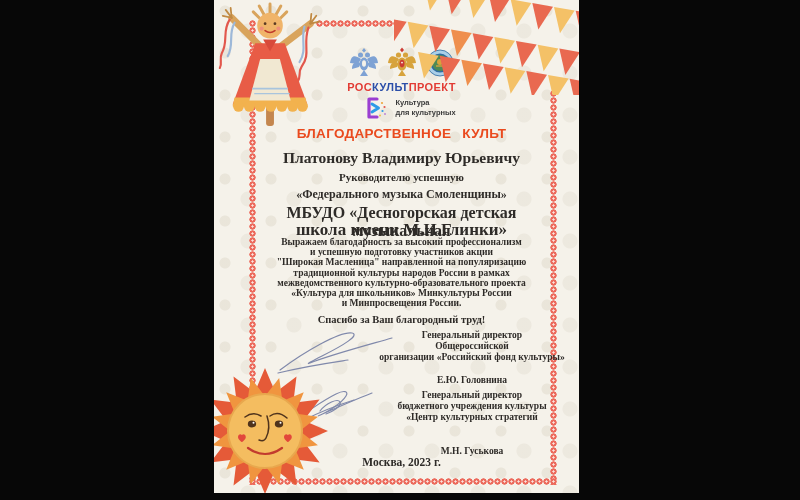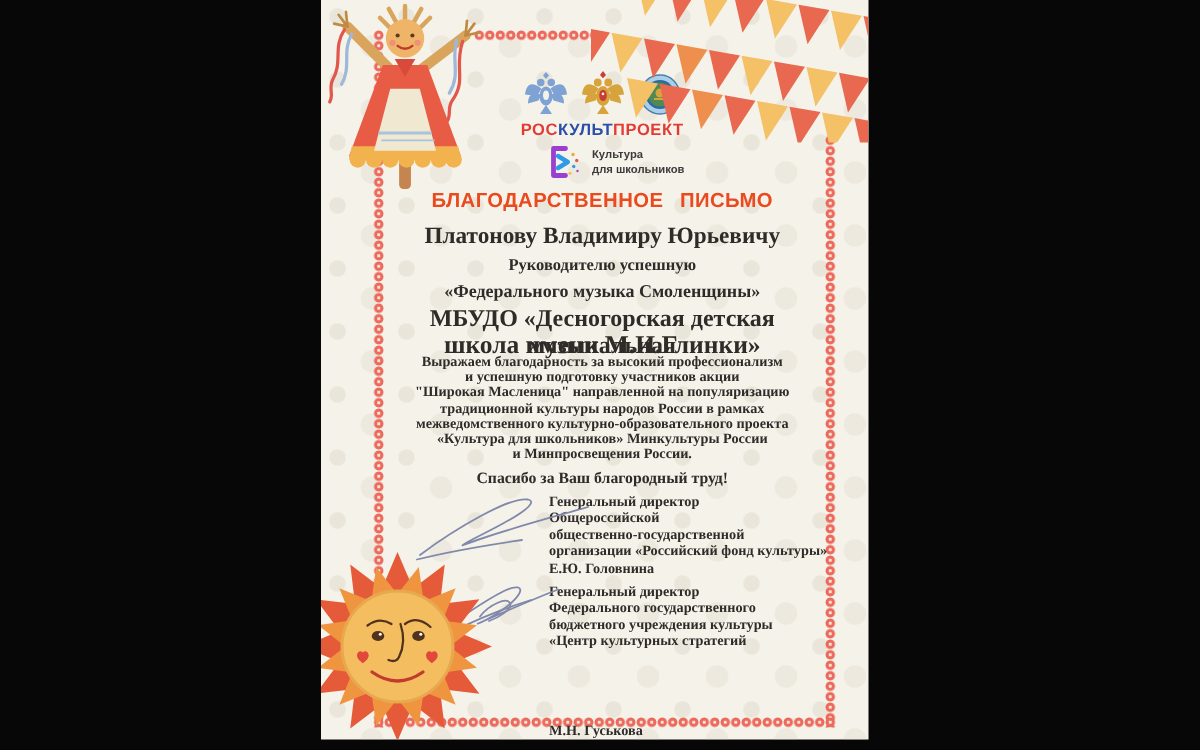--- a/index.html
+++ b/index.html
@@ -11,21 +11,21 @@
            background-image:
              radial-gradient(circle at 11px 11px, rgba(208,200,182,.30) 5px, rgba(208,200,182,0) 6px),
              radial-gradient(circle at 34px 31px, rgba(208,200,182,.22) 7px, rgba(208,200,182,0) 8px);
            background-size:46px 42px; overflow:hidden; }
   .chain { position:absolute; z-index:1;
            background-image: radial-gradient(circle at 3.5px 3.5px, #fbe3dc 0 0.9px, #ec6a5c 1.3px 2.9px, rgba(0,0,0,0) 3.4px);
            background-size:7px 7px; }
   .chain-h { height:7px; }
   .chain-v { width:7px; }
   .txt { position:absolute; left:40px; right:30px; text-align:center; color:#2e2b28; z-index:2; }
-  .sigblock { position:absolute; left:152px; width:212px; color:#2e2b28; z-index:2; }
+  .sigblock { position:absolute; left:152px; width:212px; text-align:center; color:#2e2b28; z-index:2; }
   .title { font-family:"Liberation Sans","DejaVu Sans",sans-serif; font-weight:bold;
            font-size:13.5px; letter-spacing:.3px; word-spacing:7px; color:#ea4a1e; }
   .bold  { font-weight:bold; }
   .art   { position:absolute; z-index:3; }
   .sig   { position:absolute; z-index:2; }
   .emblems { position:absolute; left:40px; right:30px; top:45px; display:flex;
              justify-content:center; align-items:flex-end; gap:8px; z-index:2; }
   .roskult { position:absolute; left:40px; right:30px; top:81px; text-align:center;
              font-family:"Liberation Sans","DejaVu Sans",sans-serif; font-weight:bold;
              font-size:11px; letter-spacing:.4px; z-index:2; }
@@ -178,25 +178,25 @@
         <path d="M14,4 L6,4 L6,22 L14,22" stroke="#9b3fd1" stroke-width="3.2" fill="none" stroke-linecap="round" stroke-linejoin="round"></path>
         <path d="M9,9 L15.5,13 L9,17" stroke="#2d9be8" stroke-width="3" fill="none" stroke-linecap="round" stroke-linejoin="round"></path>
         <circle cx="19" cy="8" r="1.1" fill="#f0a43c"></circle>
           <circle cx="21.5" cy="12" r="1.1" fill="#e2574c"></circle>
         <circle cx="19.5" cy="16" r="1.1" fill="#2d9be8"></circle>
           <circle cx="17" cy="20.5" r="1" fill="#f0c04c"></circle>
         <circle cx="22" cy="19" r="0.8" fill="#9b3fd1"></circle>
       </svg>
       <div class="ktext">
         <div>Культура</div>
-        <div>для школьников</div>
+        <div>для культурных</div>
       </div>
     </div>
 
-    <div class="txt title" style="top:126px;">БЛАГОДАРСТВЕННОЕ  ПИСЬМО</div>
+    <div class="txt title" style="top:126px;">БЛАГОДАРСТВЕННОЕ  КУЛЬТ</div>
 
     <div class="txt bold" style="top:149px; font-size:15.5px;">Платонову Владимиру Юрьевичу</div>
     <div class="txt bold" style="top:171px; font-size:11px;">Руководителю успешную</div>
     <div class="txt bold" style="top:187px; font-size:12px;">«Федерального музыка Смоленщины»</div>
     <div class="txt bold" style="top:204px; font-size:16px;">МБУДО «Десногорская детская музыкальная</div>
     <div class="txt bold" style="top:220px; font-size:17px;">школа имени М.И.Глинки»</div>
 
     <div class="txt bold" style="top:237px; font-size:9.5px; line-height:10.2px;">
       <div>Выражаем благодарность за высокий профессионализм</div>
       <div>и успешную подготовку участников акции</div>
@@ -204,33 +204,32 @@
       <div>традиционной культуры народов России в рамках</div>
       <div>межведомственного культурно-образовательного проекта</div>
       <div>«Культура для школьников» Минкультуры России</div>
       <div>и Минпросвещения России.</div>
     </div>
     <div class="txt bold" style="top:314px; font-size:10.5px;">Спасибо за Ваш благородный труд!</div>
 
     <div class="sigblock bold" style="top:330px; font-size:9.5px; line-height:11px;">
       <div>Генеральный директор</div>
       <div>Общероссийской</div>
-      <div>общественно-государственной</div>
       <div>организации «Российский фонд культуры»</div>
     </div>
     <div class="sigblock bold" style="top:375px; font-size:9.5px;">Е.Ю. Головнина</div>
 
     <div class="sigblock bold" style="top:390px; font-size:9.5px; line-height:11px;">
       <div>Генеральный директор</div>
-      <div>Федерального государственного</div>
       <div>бюджетного учреждения культуры</div>
       <div>«Центр культурных стратегий</div>
     </div>
-    <div class="sigblock bold" style="top:446px; font-size:9.5px;margin-top:37px;">М.Н. Гуськова</div>
-
+    <div class="sigblock bold" style="top:446px; font-size:9.5px;">М.Н. Гуськова</div>
+
+    <div class="txt bold" style="top:456px; font-size:11.5px;">Москва, 2023 г.</div>
 
     <svg class="sig" style="left:62px; top:326px;" width="125" height="48" viewBox="0 0 125 48">
       <g stroke="#8089ab" stroke-width="1.2" fill="none" stroke-linecap="round">
         <path d="M4,44 C28,26 64,5 76,7 C84,9 68,19 46,30 C36,35 29,39 34,37 C54,29 88,20 116,12"></path>
         <path d="M2,47 C30,40 52,37 72,34"></path>
       </g>
     </svg>
     <svg class="sig" style="left:62px; top:384px;" width="125" height="50" viewBox="0 0 125 50">
       <g stroke="#8089ab" stroke-width="1.2" fill="none" stroke-linecap="round">
         <path d="M6,46 C22,34 44,18 60,10 C68,6 73,7 70,12 C66,19 50,29 42,32 C60,24 78,16 96,9"></path>

